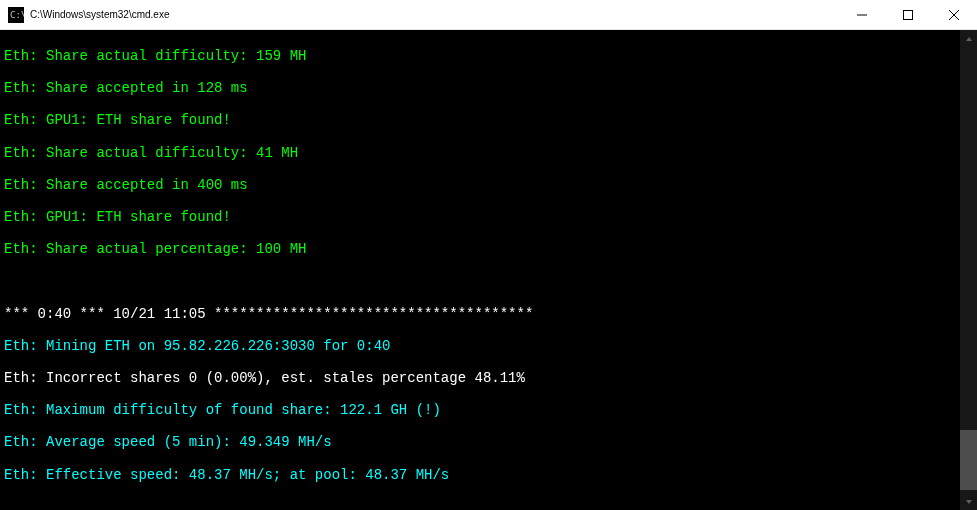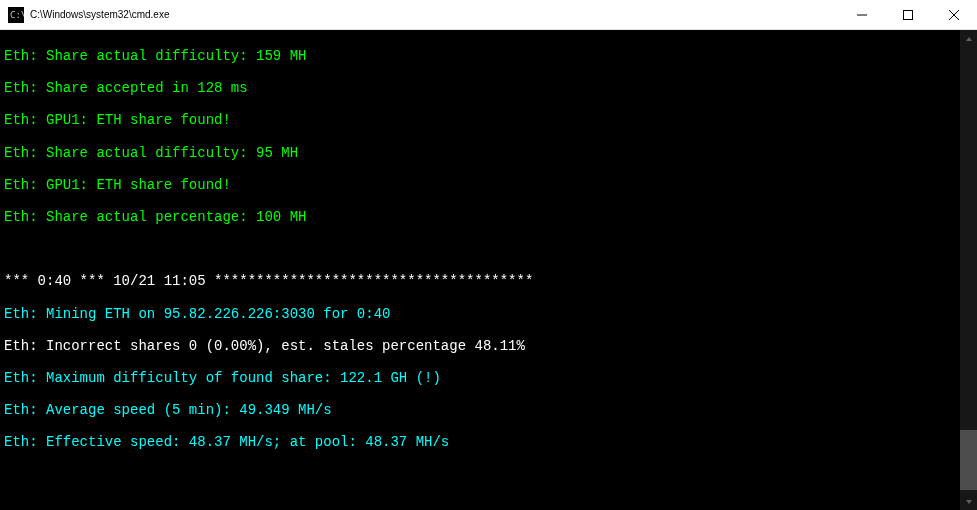--- a/index.html
+++ b/index.html
@@ -136,21 +136,22 @@
             <line x1="10" y1="0" x2="0" y2="10" stroke="#000" stroke-width="1"></line>
           </svg>
       </div>
     </div>
   </div>
   <div class="terminal-wrap">
     <div class="terminal">
 <span class="line c-green">Eth: Share actual difficulty: 159 MH</span>
 <span class="line c-green">Eth: Share accepted in 128 ms</span>
 <span class="line c-green">Eth: GPU1: ETH share found!</span>
-<span class="line c-green">Eth: Share actual difficulty: 95 MH</span>
+<span class="line c-green">Eth: Share actual difficulty: 41 MH</span>
+<span class="line c-green">Eth: Share accepted in 400 ms</span>
 <span class="line c-green">Eth: GPU1: ETH share found!</span>
 <span class="line c-green">Eth: Share actual percentage: 100 MH</span>
 <span class="line">&nbsp;</span>
 <span class="line c-white">*** 0:40 *** 10/21 11:05 **************************************</span>
 <span class="line c-cyan">Eth: Mining ETH on 95.82.226.226:3030 for 0:40</span>
 <span class="line c-white">Eth: Incorrect shares 0 (0.00%), est. stales percentage 48.11%</span>
 <span class="line c-cyan">Eth: Maximum difficulty of found share: 122.1 GH (!)</span>
 <span class="line c-cyan">Eth: Average speed (5 min): 49.349 MH/s</span>
 <span class="line c-cyan">Eth: Effective speed: 48.37 MH/s; at pool: 48.37 MH/s</span>
 

